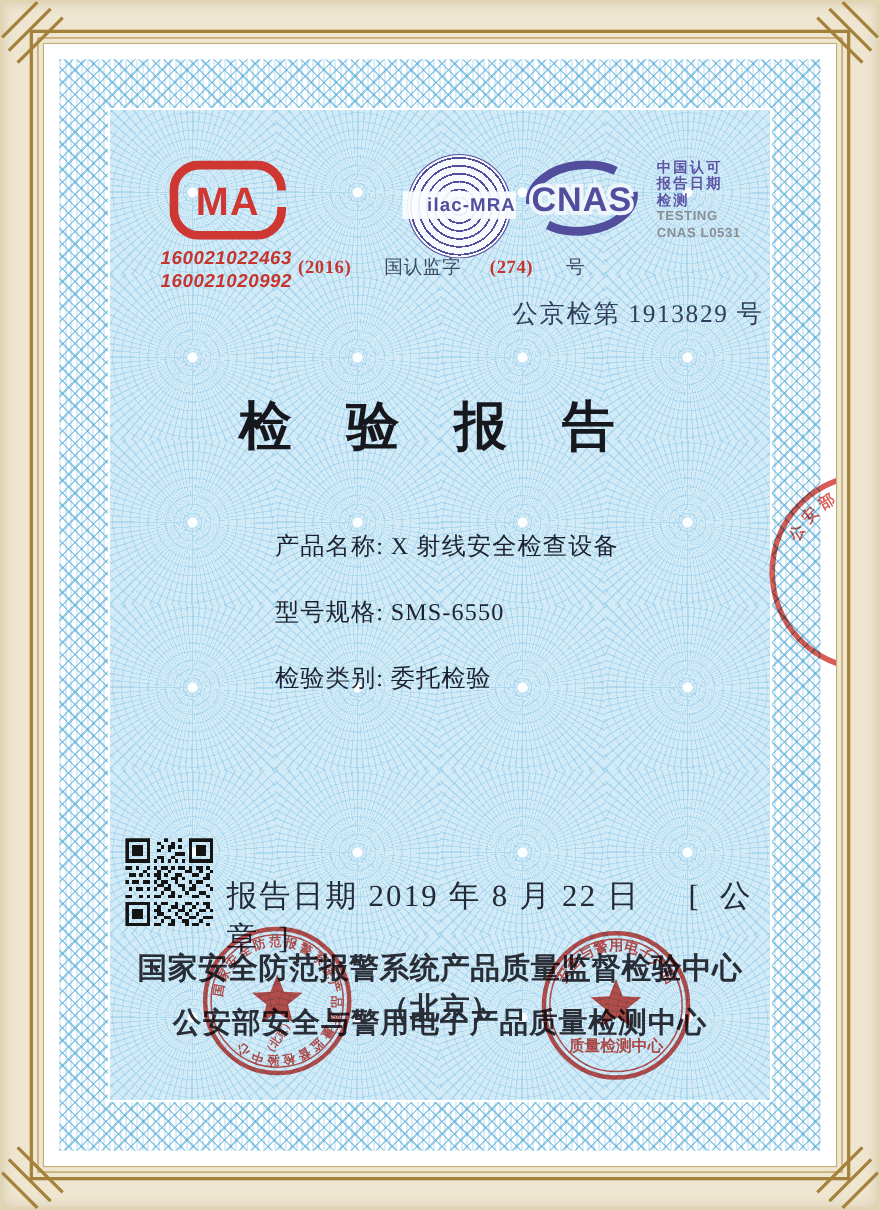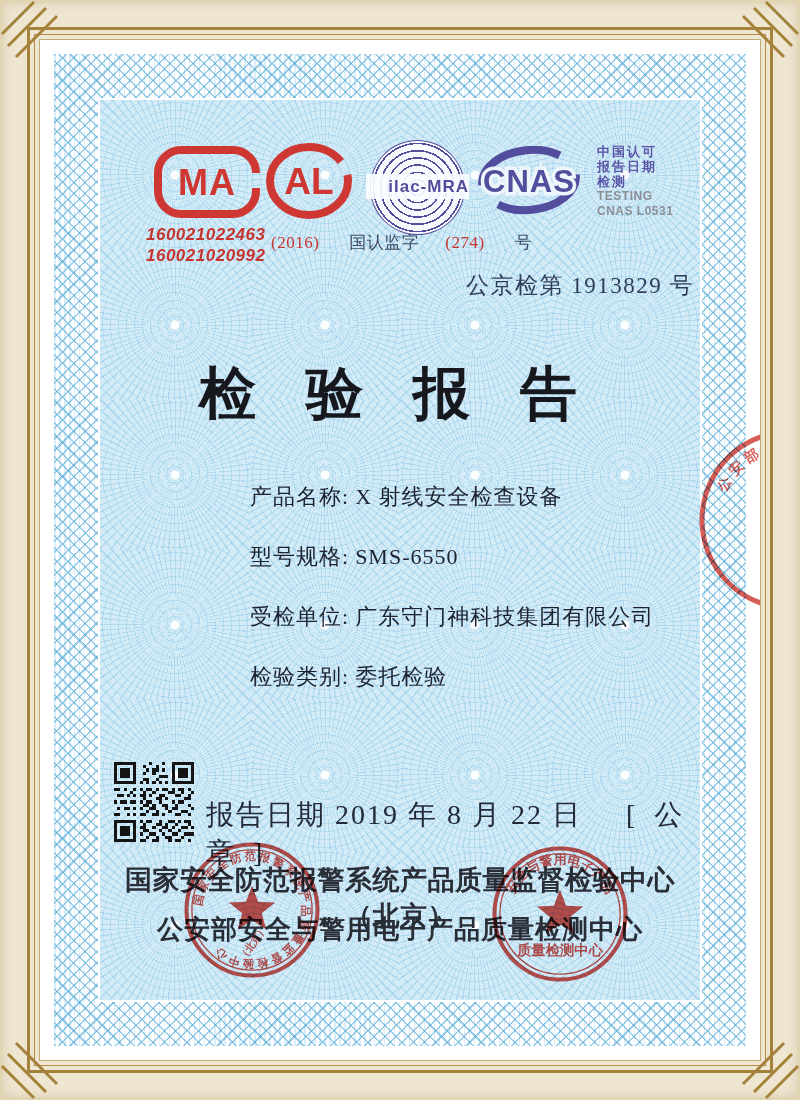--- a/index.html
+++ b/index.html
@@ -47,25 +47,25 @@
   .ilac-band span{font-family:"Liberation Sans",sans-serif;font-weight:bold;font-size:17px;color:#534d9d;letter-spacing:1px;}
   .cnas-box{left:378px;top:46px;width:102px;height:70px;}
   .cnas-text-block{left:497px;top:44px;line-height:15px;}
   .cnas-text-block .zh{color:#5b55a5;font-weight:bold;font-size:13px;letter-spacing:2px;}
   .cnas-text-block .en{color:#8a8f96;font-family:"Liberation Sans",sans-serif;font-size:12px;font-weight:bold;letter-spacing:.5px;}
   
   .cert-numbers{position:absolute;left:46px;top:124px;color:#c5352e;
     font-family:Liberation Sans, sans-serif;font-weight:bold;font-style:italic;
     font-size:17px;line-height:21px;letter-spacing:.5px;}
   .reg-line{position:absolute;left:145px;top:131px;font-size:17px;letter-spacing:.5px;}
-  .reg-line .red{color:#c5352e;font-weight:normal;padding-left:26px;}
+  .reg-line .red{color:#c5352e;font-weight:bold;padding-left:26px;}
   .reg-line .dark{color:#3c4a63;padding-left:30px;}
   .report-no{position:absolute;right:6px;top:170px;font-size:23px;color:#2f3e5a;letter-spacing:1.5px;}
   
-  .title{position:absolute;left:0;right:0;top:256px;text-align:center;font-size:57px;
+  .title{position:absolute;left:0;right:0;top:256px;text-align:center;font-size:48px;
     font-weight:600;color:#17181d;letter-spacing:50px;padding-left:26px;}
   
   .fields{position:absolute;left:150px;top:384px;}
   .field-row{font-size:22px;color:#1c2330;line-height:26px;margin-bottom:34px;letter-spacing:1px;}
   .field-row .lbl{margin-right:6px;}
   
   .qr{position:absolute;left:14px;top:662px;width:80px;height:80px;}
   .date-row{position:absolute;left:106px;top:696px;font-size:28px;color:#222a38;letter-spacing:2px;}
   .seal-note{margin-left:44px;letter-spacing:6px;}
   
@@ -112,26 +112,20 @@
     <div class="lattice"></div>
 
     <div class="interior">
 
       <div class="logo cma-box">
         <svg width="106" height="72" viewBox="0 0 106 72">
           <rect x="4" y="4" width="98" height="64" rx="23" fill="none" stroke="#cf3732" stroke-width="8" stroke-dasharray="88 15 190 0"></rect>
           <text x="53" y="49" text-anchor="middle" fill="#cf3732" font-family="Liberation Sans,sans-serif" font-size="36" font-weight="bold" letter-spacing="1">MA</text>
         </svg>
       </div>
-      <div class="logo cal-box">
-        <svg width="88" height="78" viewBox="0 0 88 78">
-          <ellipse cx="44" cy="39" rx="39" ry="34" fill="none" stroke="#cf3732" stroke-width="8" stroke-dasharray="215 15" stroke-dashoffset="7"></ellipse>
-          <text x="44" y="52" text-anchor="middle" fill="#cf3732" font-family="Liberation Sans,sans-serif" font-size="37" font-weight="bold">AL</text>
-        </svg>
-      </div>
       <div class="logo ilac-circle">
         <div class="ilac-band">
           <span>ilac-MRA</span>
         </div>
       </div>
       <div class="logo cnas-box">
         <svg width="102" height="70" viewBox="0 0 102 70">
           <ellipse cx="51" cy="34" rx="47" ry="30" fill="none" stroke="#534d9d" stroke-width="8" stroke-dasharray="96 26 96 26" transform="rotate(-6 51 34)"></ellipse>
           <text x="51" y="46" text-anchor="middle" fill="#534d9d" stroke="#eef6fb" stroke-width="7" paint-order="stroke" font-family="Liberation Sans,sans-serif" font-size="31" font-weight="bold" letter-spacing="1">CNAS</text>
         </svg>
@@ -155,23 +149,20 @@
       <div class="report-no">公京检第 1913829 号</div>
 
       <div class="title"><span>检</span><span>验</span><span>报</span><span>告</span></div>
 
       <div class="fields">
         <div class="field-row">
           <span class="lbl">产品名称:</span><span class="val">X 射线安全检查设备</span>
         </div>
         <div class="field-row">
           <span class="lbl">型号规格:</span><span class="val">SMS-6550</span>
-        </div>
-        <div class="field-row">
-          <span class="lbl">受检单位:</span><span class="val">广东守门神科技集团有限公司</span>
         </div>
         <div class="field-row">
           <span class="lbl">检验类别:</span><span class="val">委托检验</span>
         </div>
       </div>
 
       <div class="qr">
         <svg width="80" height="80" viewBox="0 0 25 25" shape-rendering="crispEdges">
           <path fill="#141414" fill-rule="evenodd" d="M0,0h7v7h-7z M1,1h5v5h-5z M18,0h7v7h-7z M19,1h5v5h-5z M0,18h7v7h-7z M1,19h5v5h-5z"></path>
           <rect x="2" y="2" width="3" height="3" fill="#141414"></rect>

